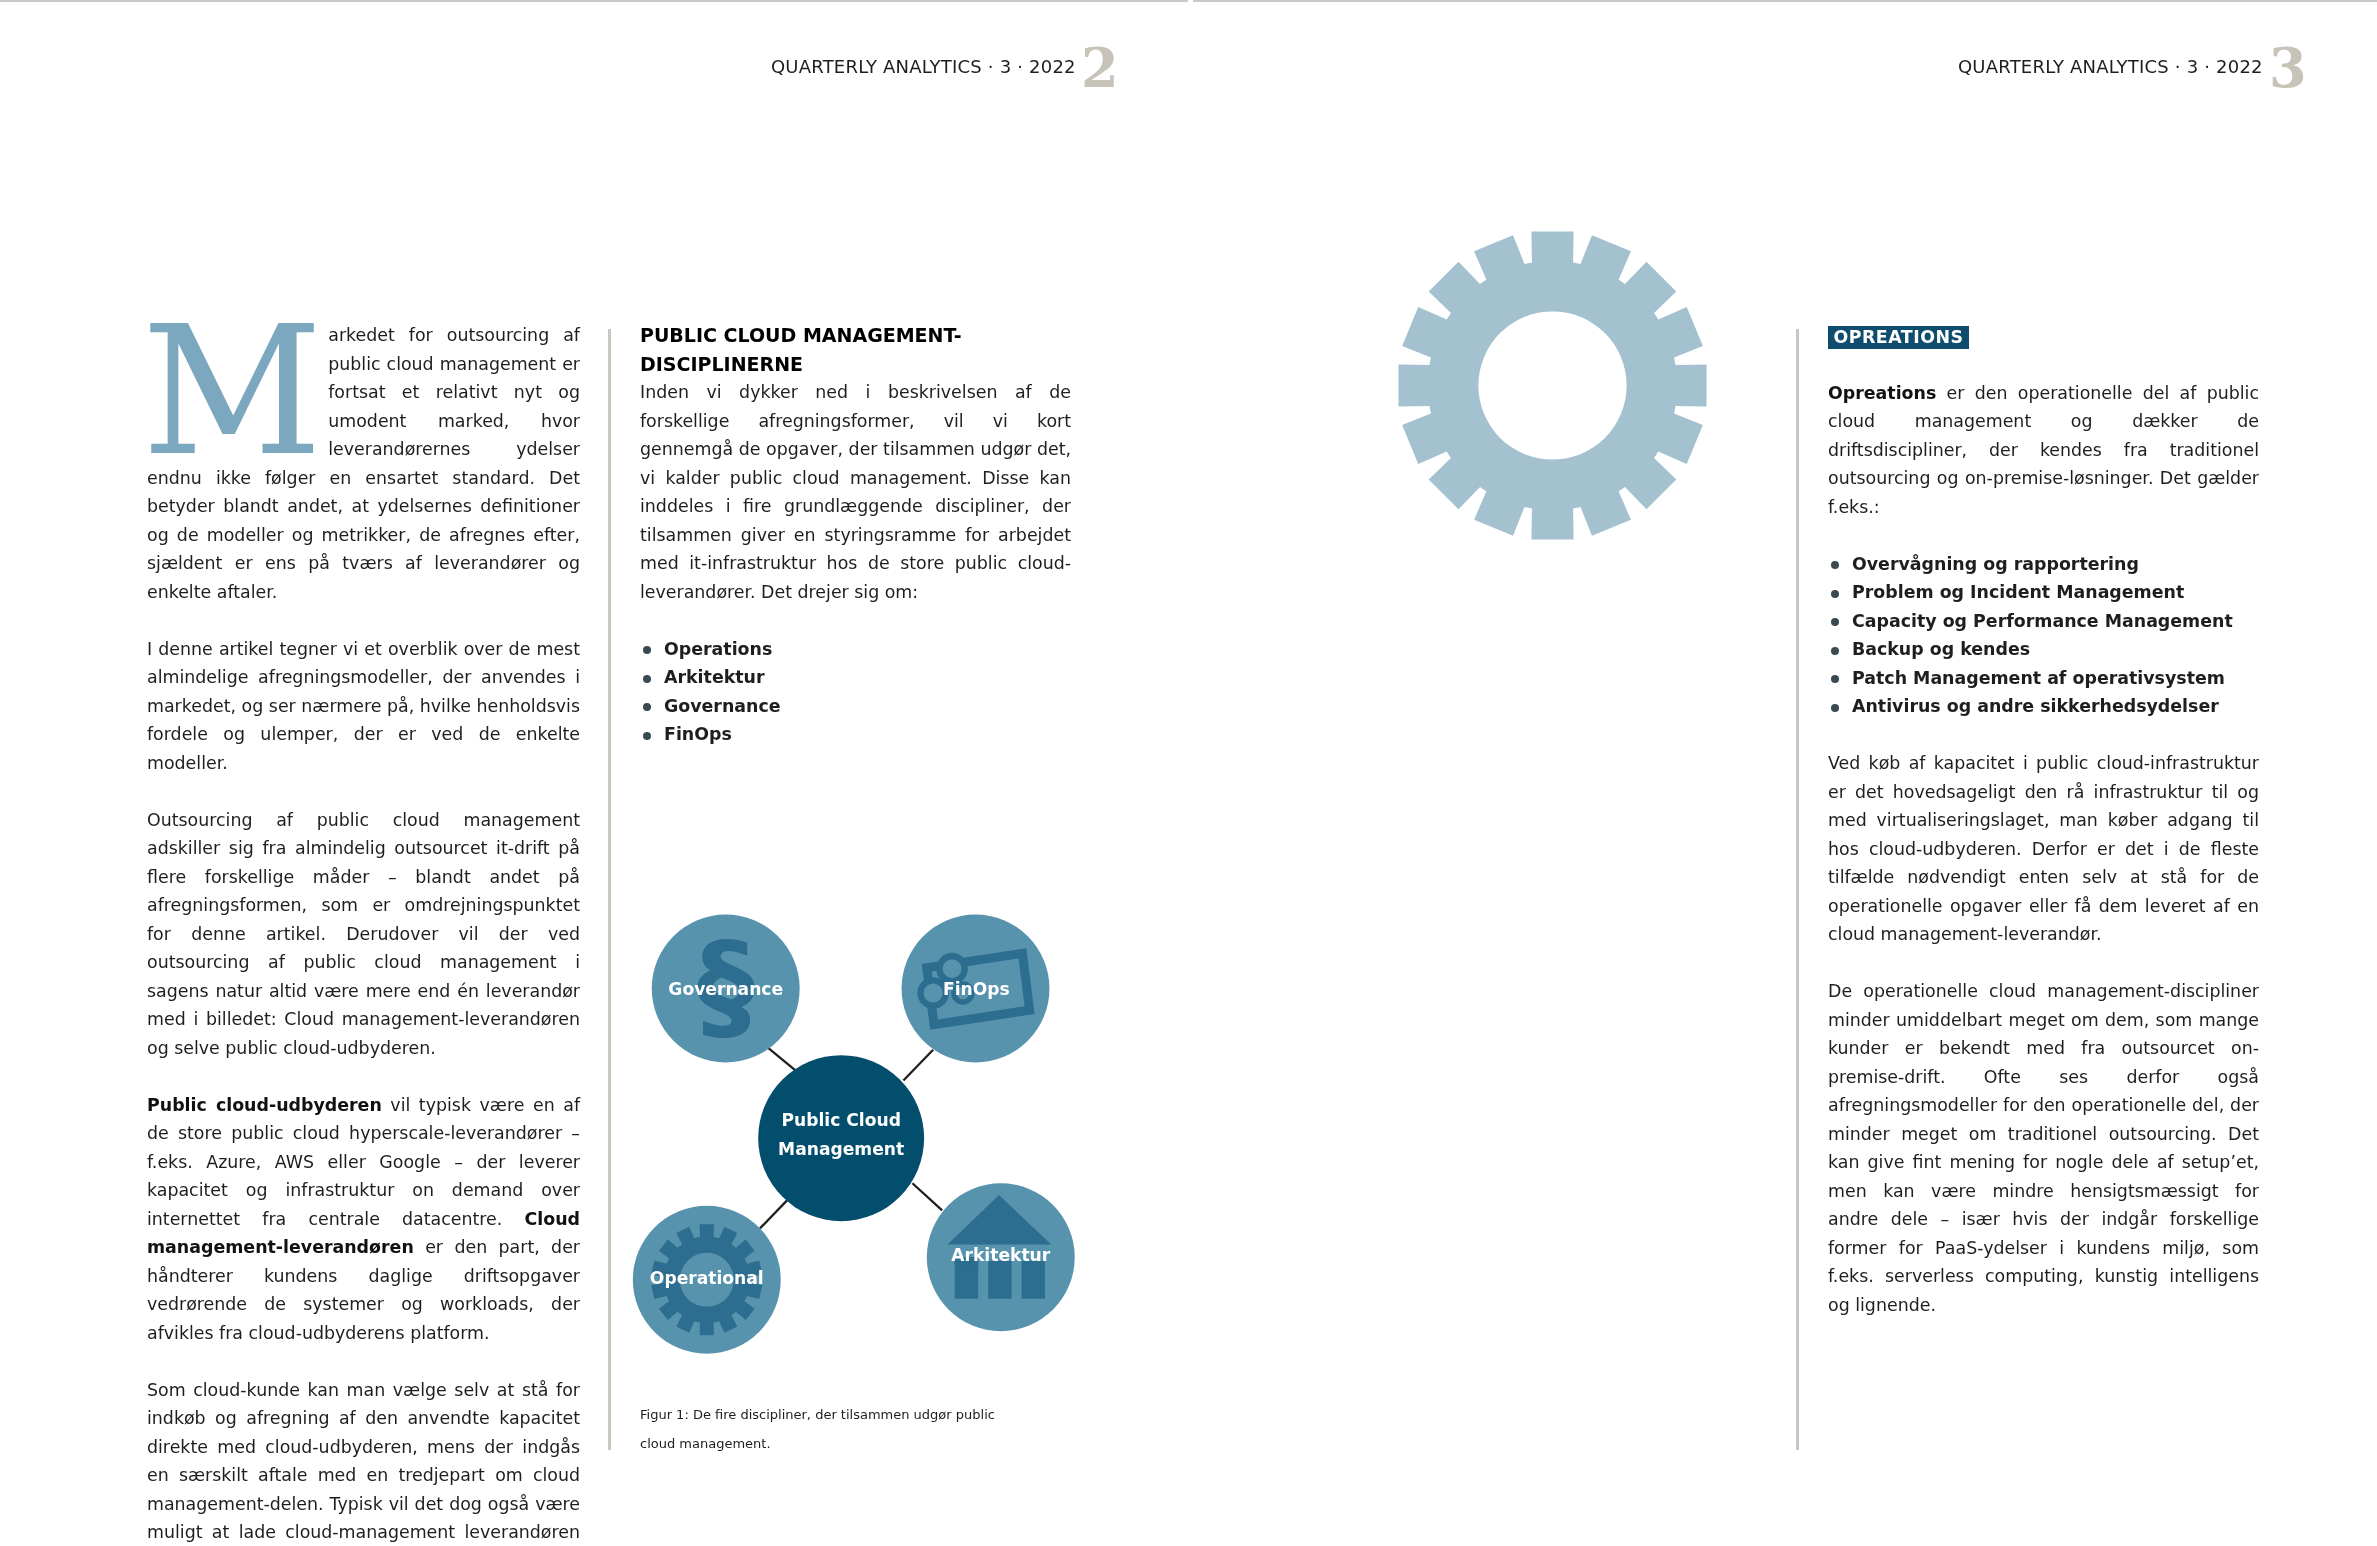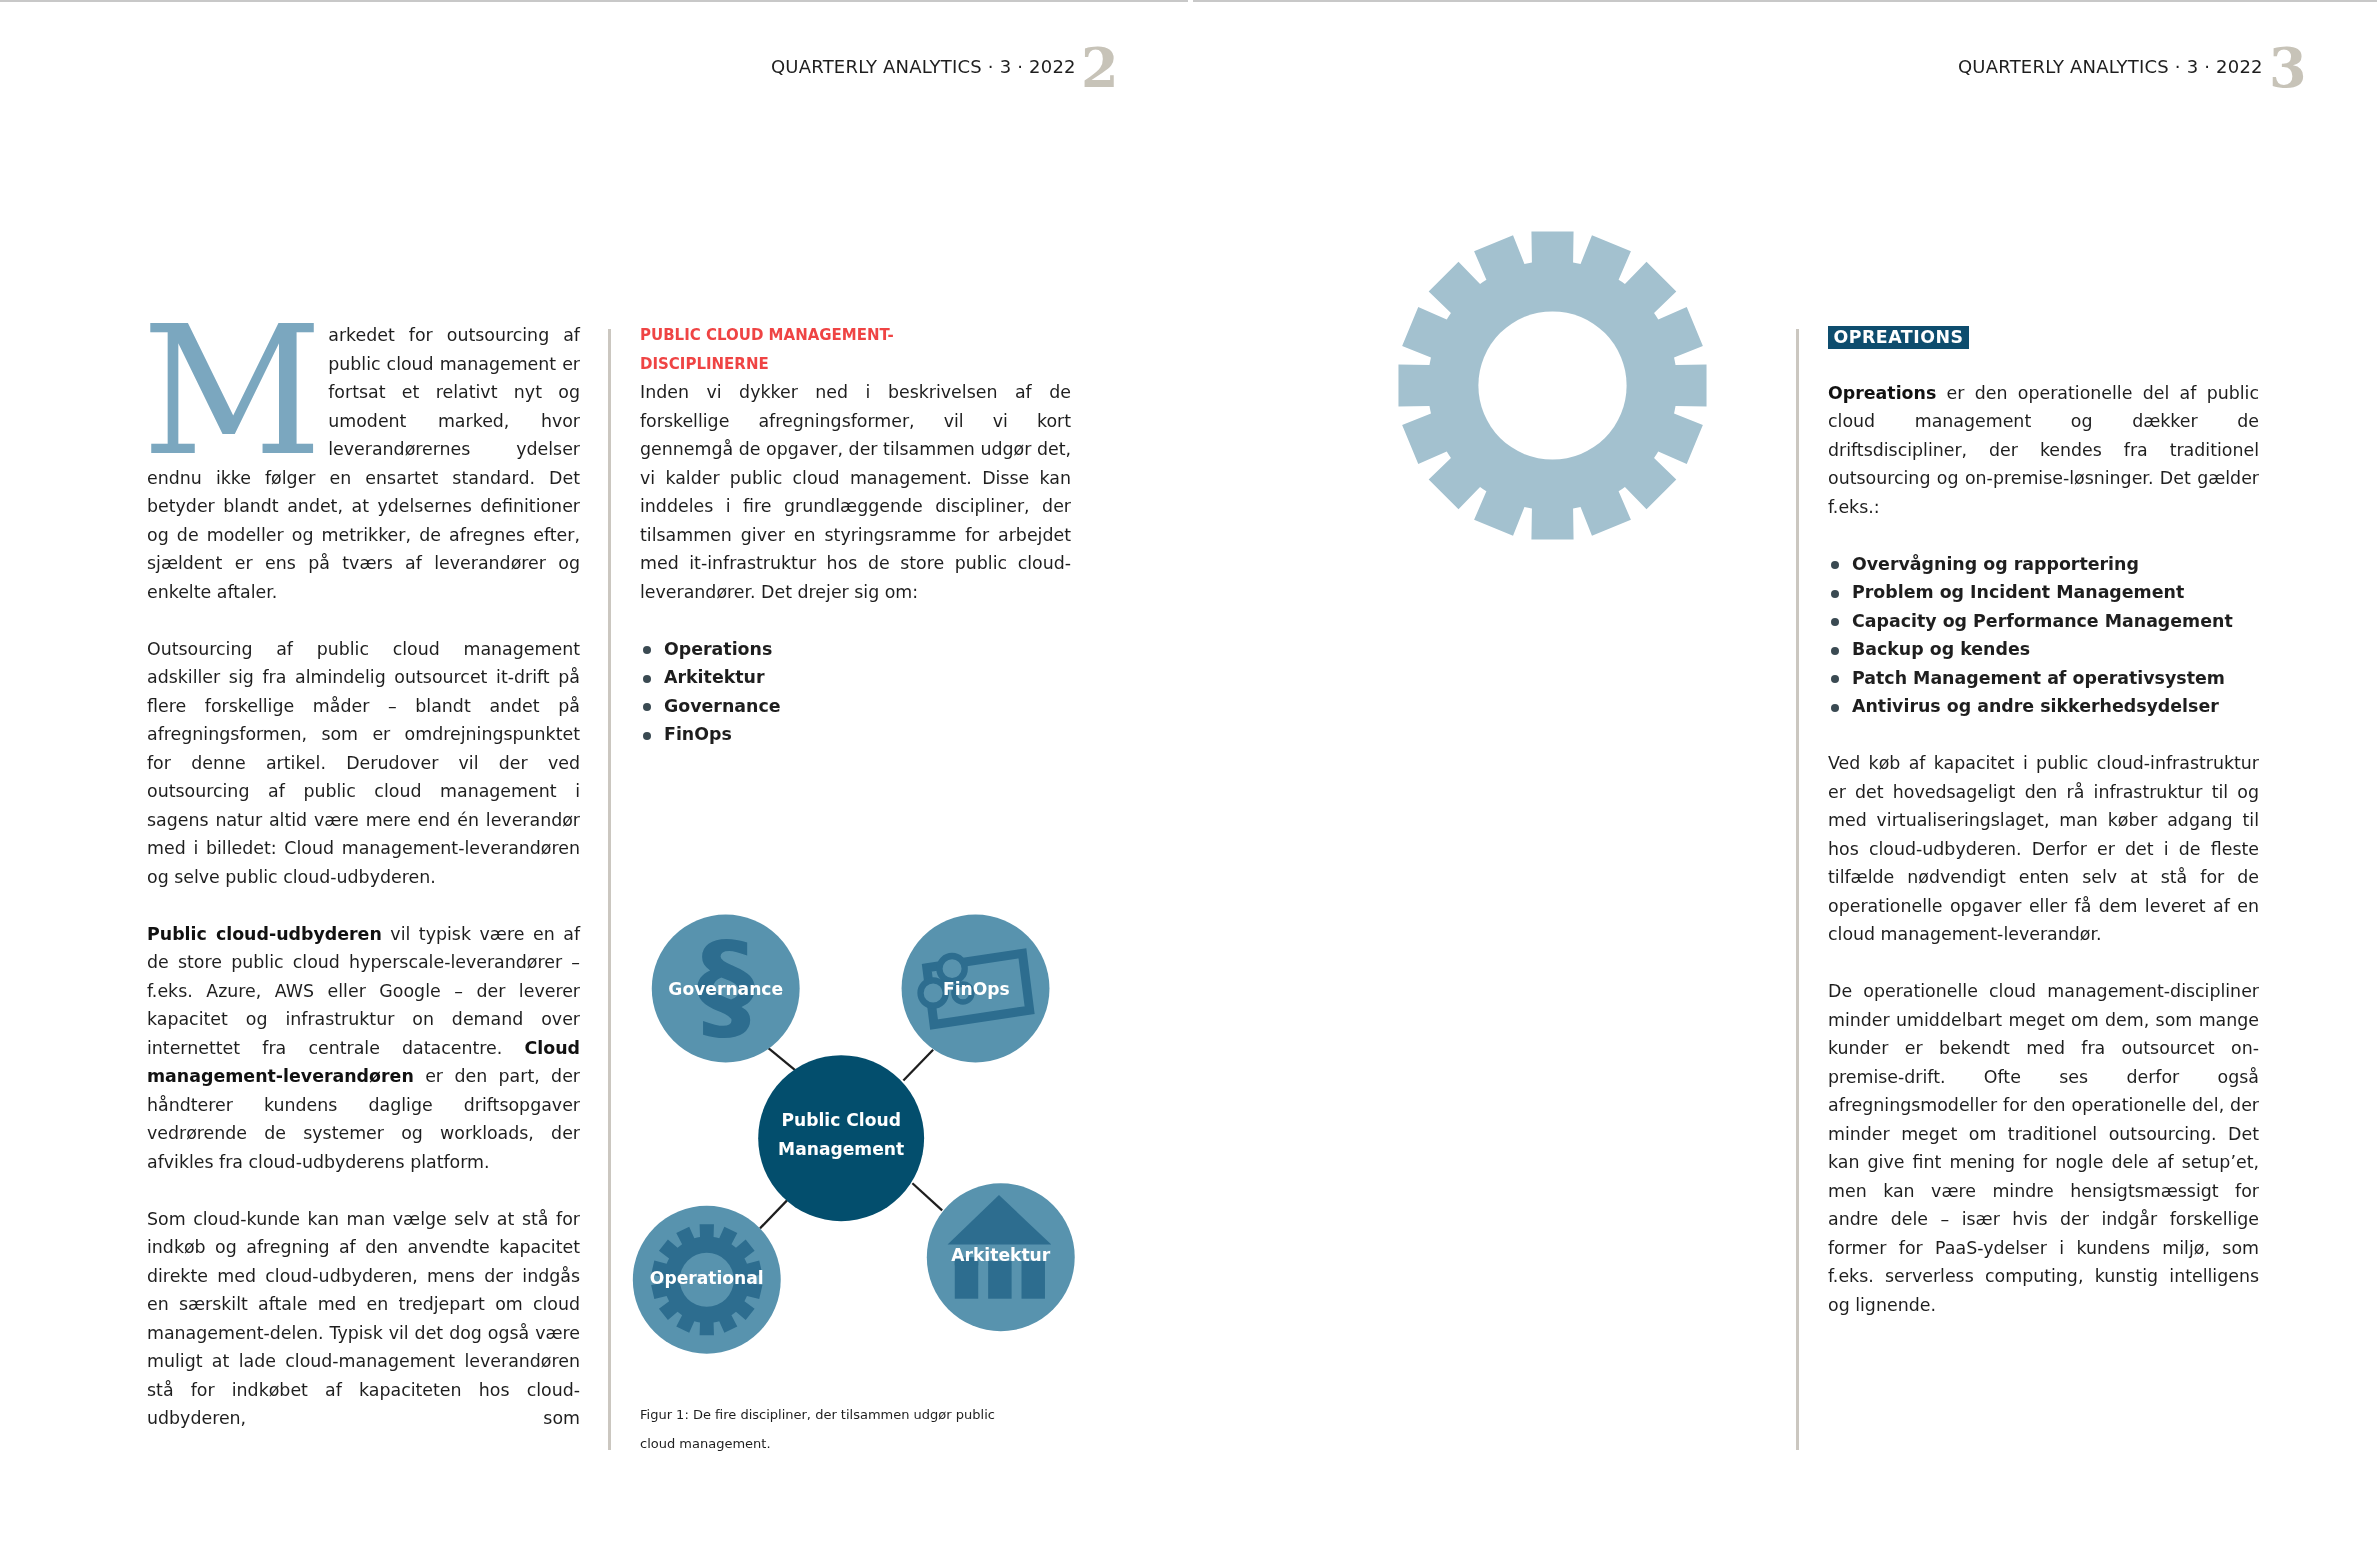--- a/index.html
+++ b/index.html
@@ -17,21 +17,21 @@
   .col { position:absolute; font-size:17.4px; line-height:28.5px; text-align:justify; color:#1e1e1e; }
   .col p { margin:0 0 28.5px 0; }
   .col b { font-weight:bold; color:#111; }
   .divider { position:absolute; width:2.7px; background:#cbc7c0; }
 
   .dropcap {
     float:left; font-family:"DejaVu Serif", "Liberation Serif", serif; font-size:177px; line-height:135px;
     color:#7ba7bf; margin:3.6px 9px 0 -5.4px; height:137px; letter-spacing:-3.6px;
   }
 
-  .section-heading { font-weight:bold; color:#ef4444; margin:0; line-height:28.5px; font-size:15px; }
+  .section-heading { font-weight:bold; color:#000000; margin:0; line-height:28.5px; font-size:19px; }
 
   ul.bullets { list-style:none; margin:0 0 28.5px 0; padding:0;font-weight:bold; }
   ul.bullets li { position:relative; padding-left:24px; line-height:28.5px; text-align:left; }
   ul.bullets li::before {
     content:""; position:absolute; left:2.7px; top:11.7px; width:8px; height:8px; border-radius:50%; background:#3a4a52;
   }
 
   .caption { position:absolute; font-size:13px; line-height:28.5px; color:#1e1e1e; }
 
   .label-box {
@@ -51,20 +51,21 @@
 <div class="running-head" style="left:771px;">QUARTERLY ANALYTICS · 3 · 2022</div>
 <div class="page-num" style="left:1081px;">2</div>
 
 <div class="running-head" style="left:1958px;">QUARTERLY ANALYTICS · 3 · 2022</div>
 <div class="page-num" style="left:2269px;">3</div>
 
 <div class="col" style="left:147px; top:321px; width:433px;">
   <p>
     <span class="dropcap">M</span><span>arkedet for outsourcing af public cloud management er fortsat et relativt nyt og umodent marked, hvor leverandørernes ydelser endnu ikke følger en ensartet standard. Det betyder blandt andet, at ydelsernes definitioner og de modeller og metrikker, de afregnes efter, sjældent er ens på tværs af leverandører og enkelte aftaler.</span>
   </p>
+  <p>I denne artikel tegner vi et overblik over de mest almindelige afregningsmodeller, der anvendes i markedet, og ser nærmere på, hvilke henholdsvis fordele og ulemper, der er ved de enkelte modeller.</p>
   <p>Outsourcing af public cloud management adskiller sig fra almindelig outsourcet it-drift på flere forskellige måder – blandt andet på afregningsformen, som er omdrejningspunktet for denne artikel. Derudover vil der ved outsourcing af public cloud management i sagens natur altid være mere end én leverandør med i billedet: Cloud management-leverandøren og selve public cloud-udbyderen.</p>
   <p><b>Public cloud-udbyderen</b><span> vil typisk være en af de store public cloud hyperscale-leverandører – f.eks. Azure, AWS eller Google – der leverer kapacitet og infrastruktur on demand over internettet fra centrale datacentre. </span><b>Cloud management-leverandøren</b><span> er den part, der håndterer kundens daglige driftsopgaver vedrørende de systemer og workloads, der afvikles fra cloud-udbyderens platform.</span></p>
   <p style="text-align-last:justify;">Som cloud-kunde kan man vælge selv at stå for indkøb og afregning af den anvendte kapacitet direkte med cloud-udbyderen, mens der indgås en særskilt aftale med en tredjepart om cloud management-delen. Typisk vil det dog også være muligt at lade cloud-management leverandøren stå for indkøbet af kapaciteten hos cloud-udbyderen, som</p>
 </div>
 
 <div class="divider" style="left:608px; top:329px; height:1121px;"></div>
 
 <div class="col" style="left:640px; top:321px; width:431px;">
   <div class="section-heading">
     <div>PUBLIC CLOUD MANAGEMENT-</div>

